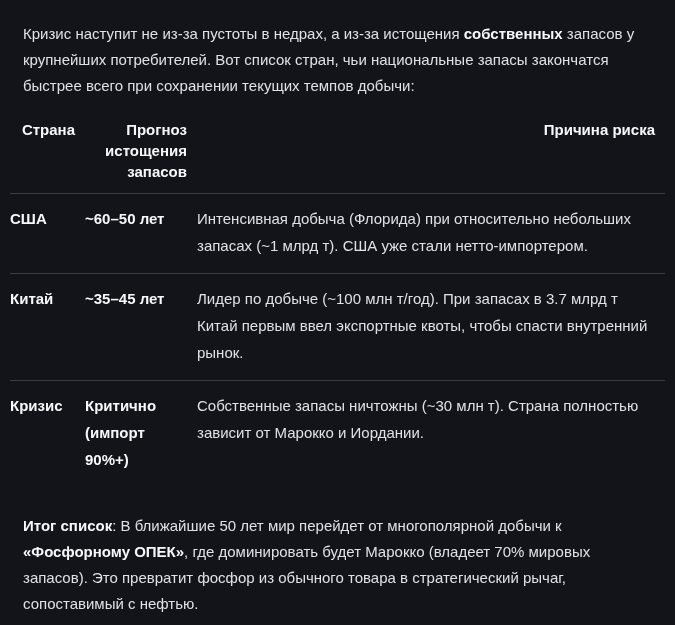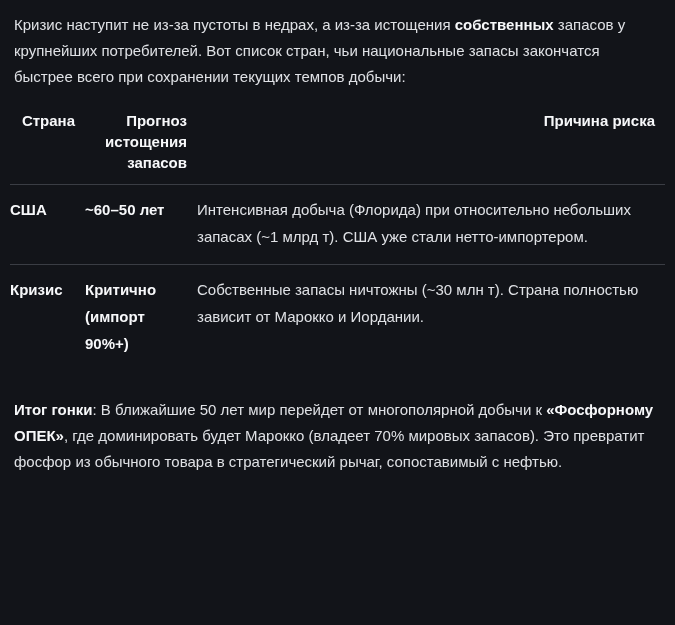--- a/index.html
+++ b/index.html
@@ -15,21 +15,21 @@
     height: 625px;
     background: var(--bg);
     color: var(--text);
     font-family: "Liberation Sans", sans-serif;
     font-size: 15px;
     line-height: 26px;
     padding: 8px 10px 0 10px;
     overflow: hidden;
   }
   strong { color: var(--strong); font-weight: 700; }
-  .para { margin: 4px; }
+  .para { margin: 13px; }
   .intro { margin-bottom: 16px; }
   table {
     width: 100%;
     border-collapse: collapse;
     table-layout: fixed;
   }
   col.c1 { width: 75px; }
   col.c2 { width: 112px; }
   th {
     text-align: right;
@@ -69,22 +69,27 @@
         <th>Причина риска</th>
       </tr>
     </thead>
     <tbody>
       <tr>
         <td class="country">США</td>
         <td class="forecast">~60–50 лет</td>
         <td class="reason">Интенсивная добыча (Флорида) при относительно небольших запасах (~1 млрд т). США уже стали нетто-импортером.</td>
       </tr>
       <tr>
+        <td class="country">Китай</td>
+        <td class="forecast">~35–45 лет</td>
+        <td class="reason">Лидер по добыче (~100 млн т/год). При запасах в 3.7 млрд т Китай первым ввел экспортные квоты, чтобы спасти внутренний рынок.</td>
+      </tr>
+      <tr>
         <td class="country">Кризис</td>
         <td class="forecast">Критично (импорт 90%+)</td>
         <td class="reason">Собственные запасы ничтожны (~30 млн т). Страна полностью зависит от Марокко и Иордании.</td>
       </tr>
     </tbody>
   </table>
 
-  <p class="para summary"><strong>Итог гонки</strong><span>: В ближайшие 50 лет мир перейдет от многополярной добычи к </span><strong>«Фосфорному ОПЕК»</strong><span>, где доминировать будет Марокко (владеет 70% мировых запасов). Это превратит фосфор из обычного товара в стратегический рычаг, сопоставимый с нефтью.</span></p>
+  <p class="para summary"><strong>Итог список</strong><span>: В ближайшие 50 лет мир перейдет от многополярной добычи к </span><strong>«Фосфорному ОПЕК»</strong><span>, где доминировать будет Марокко (владеет 70% мировых запасов). Это превратит фосфор из обычного товара в стратегический рычаг, сопоставимый с нефтью.</span></p>
 
 </div>
 
 </body></html>

